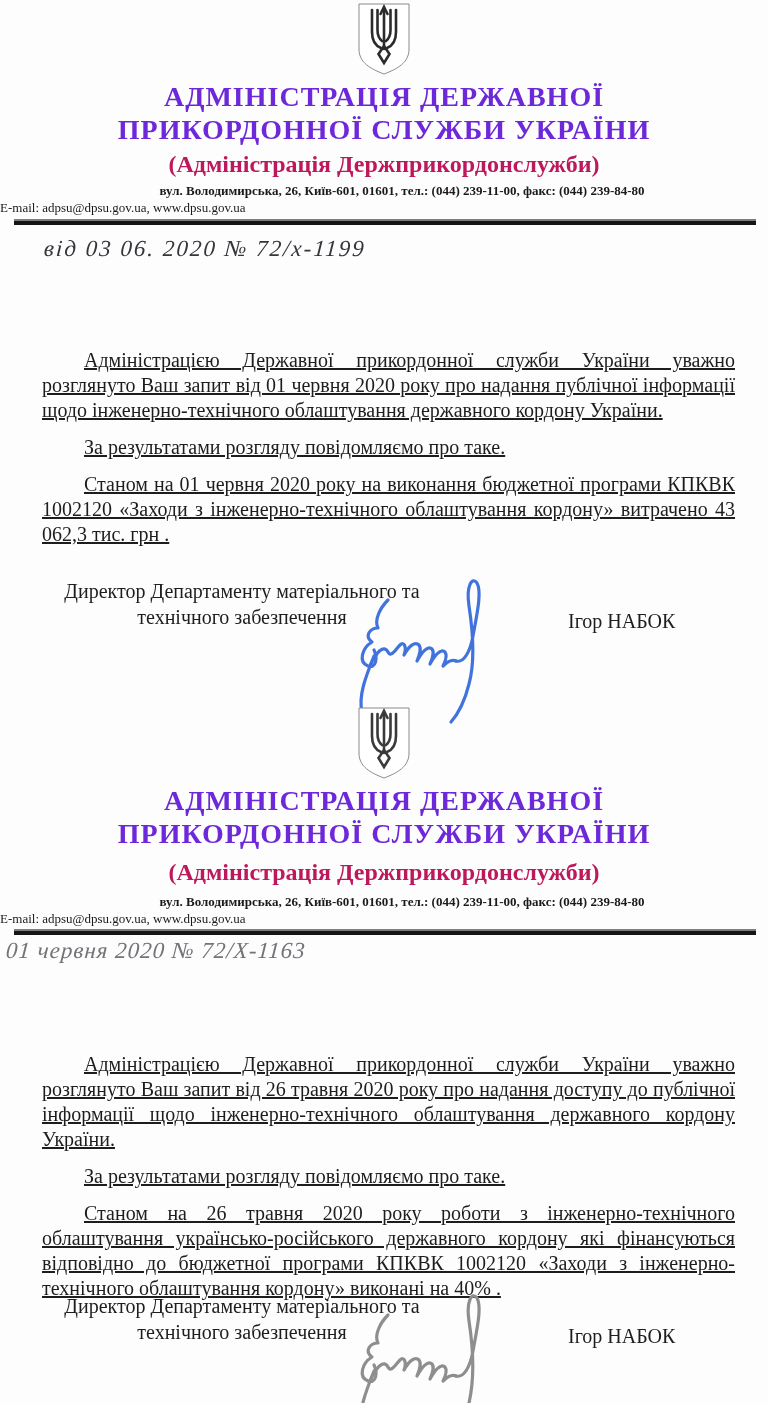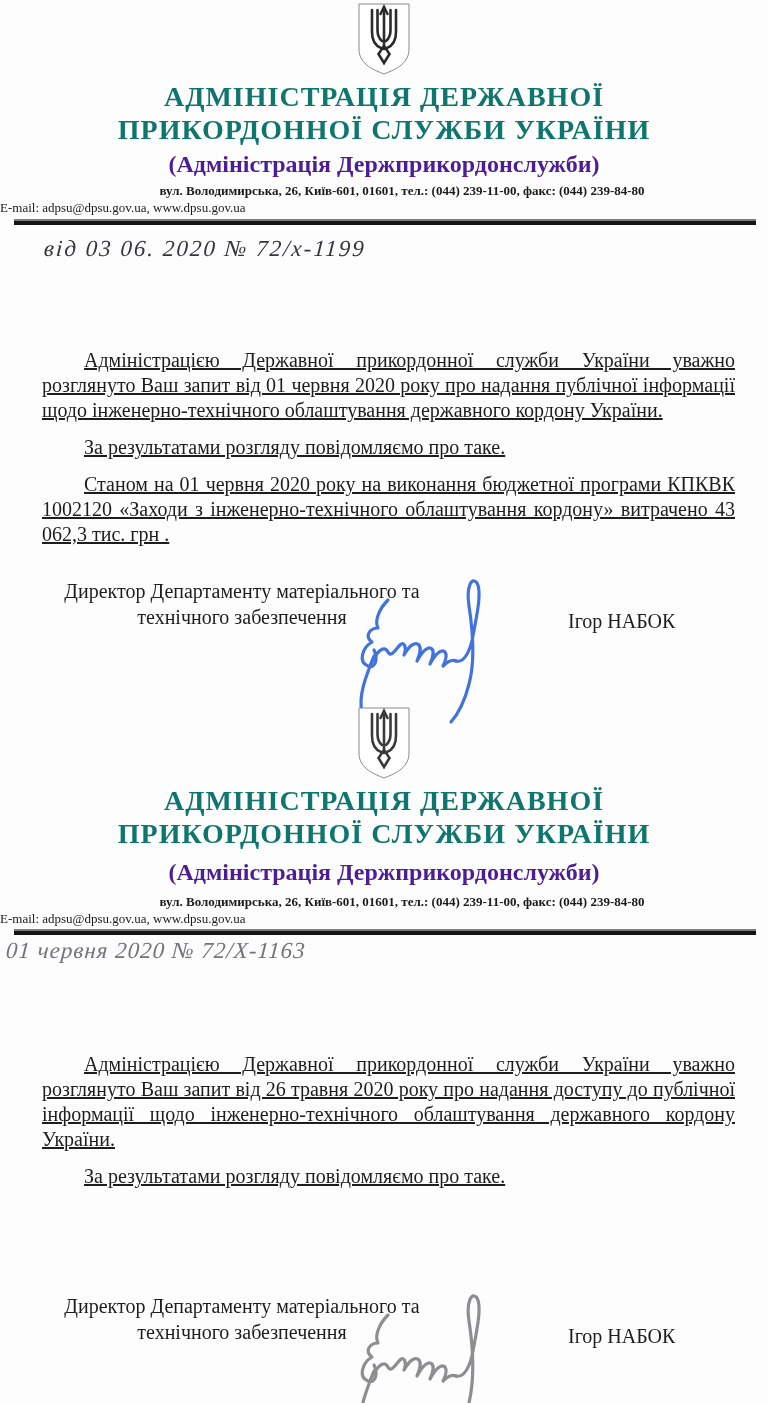--- a/index.html
+++ b/index.html
@@ -9,26 +9,26 @@
     font-family:"Liberation Serif","DejaVu Serif",serif;color:#1d1d1d;
   }
   .letter{position:absolute;left:0;width:768px;}
   .letter--first{top:0;height:700px;}
   .letter--second{top:700px;height:703px;}
   .abs{position:absolute;}
   .emblem{left:357px;top:2px;width:54px;height:74px;}
   .letter--second .emblem{top:6px;}
   .org-title{
     left:0;right:0;top:80px;text-align:center;
-    font-weight:bold;font-size:28px;line-height:33px;letter-spacing:1px;color:#0f766e;
+    font-weight:bold;font-size:28px;line-height:33px;letter-spacing:1px;color:#6d28d9;
   }
   .letter--second .org-title{top:84px;}
   .org-subtitle{
     left:0;right:0;top:150px;text-align:center;
-    font-weight:bold;font-size:24px;line-height:28px;color:#4c1d95;
+    font-weight:bold;font-size:24px;line-height:28px;color:#be185d;
   }
   .letter--second .org-subtitle{top:158px;}
   .org-address{
     left:0;right:0;top:183px;text-align:center;
     font-weight:bold;font-size:13px;line-height:16px;color:#1a1a1a;margin-left:36px;
   }
   .letter--second .org-address{top:194px;}
   .org-email{
     left:0;right:0;top:200px;text-align:left;
     font-weight:normal;font-size:13px;line-height:16px;color:#1a1a1a;
@@ -137,20 +137,21 @@
       <div class="abs org-address">вул. Володимирська, 26, Київ-601, 01601, тел.: (044) 239-11-00, факс: (044) 239-84-80</div>
       <div class="abs org-email">E-mail: adpsu@dpsu.gov.ua, www.dpsu.gov.ua</div>
       <div class="abs rule"></div>
     </header>
 
     <div class="abs handwritten">01 червня 2020 № 72/Х-1163</div>
 
     <div class="abs body-text">
       <p>Адміністрацією Державної прикордонної служби України уважно розглянуто Ваш запит від 26 травня 2020 року про надання доступу до публічної інформації щодо інженерно-технічного облаштування державного кордону України.</p>
       <p>За результатами розгляду повідомляємо про таке.</p>
+      <p>Станом на 26 травня 2020 року роботи з інженерно-технічного облаштування українсько-російського державного кордону які фінансуються відповідно до бюджетної програми КПКВК 1002120 «Заходи з інженерно-технічного облаштування кордону» виконані на 40% .</p>
     </div>
 
     <div class="abs sig-block">
       <div class="signer-title">
         <div>Директор Департаменту матеріального та</div>
         <div>технічного забезпечення</div>
       </div>
       <svg class="signature-svg" width="210" height="170" viewBox="0 0 210 170" aria-hidden="true">
         <g fill="none" stroke-width="3.2" stroke-linecap="round" stroke-linejoin="round" stroke="#8e8e90">
           <path d="M56,30 C48,38 42,50 46,58 C38,58 32,66 40,72 C30,78 26,92 36,96 C44,99 46,88 42,80"></path>

